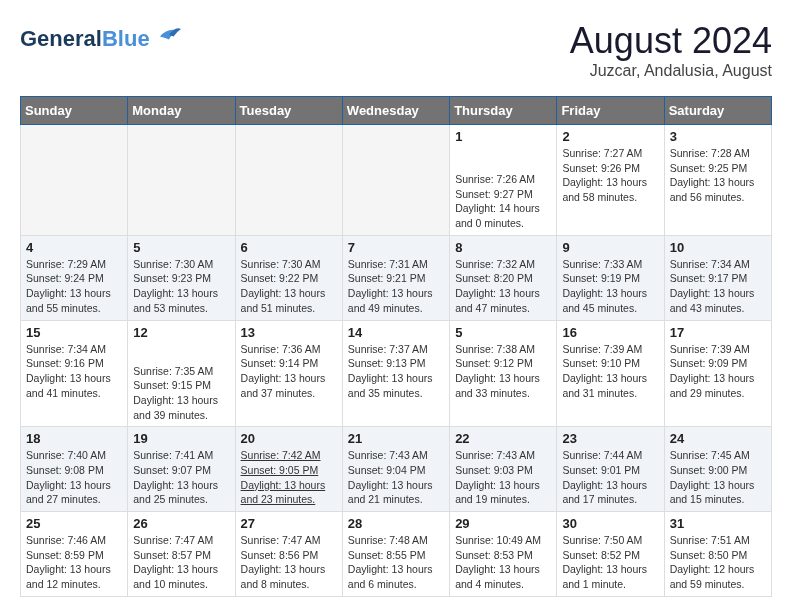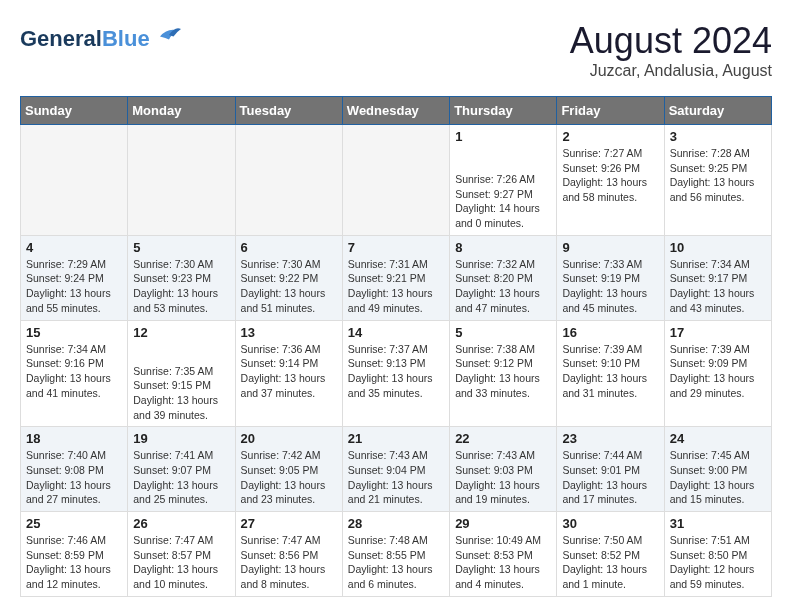--- a/index.html
+++ b/index.html
@@ -263,21 +263,21 @@
         </td>
         <td>
           <span class="day-num">19</span>
           <div class="day-info" style="white-space: pre-line;">Sunrise: 7:41 AM
 Sunset: 9:07 PM
 Daylight: 13 hours
 and 25 minutes.</div>
         </td>
         <td>
           <span class="day-num">20</span>
-          <div class="day-info" style="white-space: pre-line;">Sunrise: 7:42 AM
+          <div class="day-info" style="white-space: pre-line; text-decoration: underline;">Sunrise: 7:42 AM
 Sunset: 9:05 PM
 Daylight: 13 hours
 and 23 minutes.</div>
         </td>
         <td>
           <span class="day-num">21</span>
           <div class="day-info" style="white-space: pre-line;">Sunrise: 7:43 AM
 Sunset: 9:04 PM
 Daylight: 13 hours
 and 21 minutes.</div>

